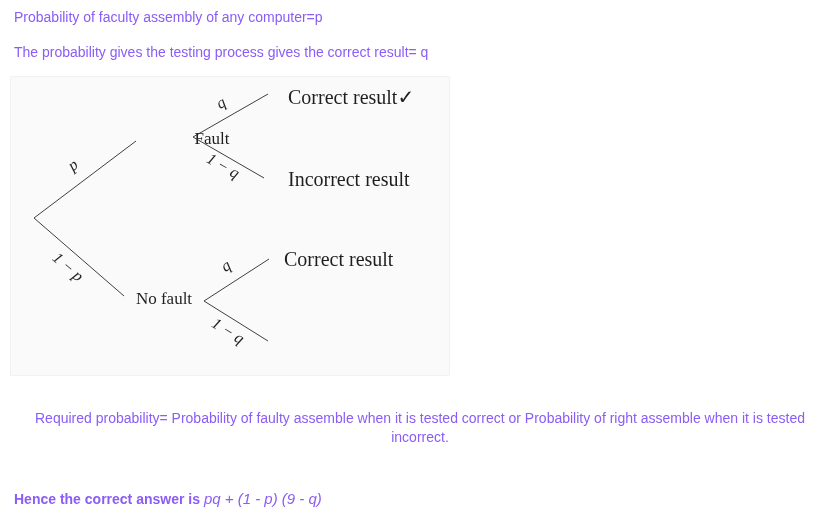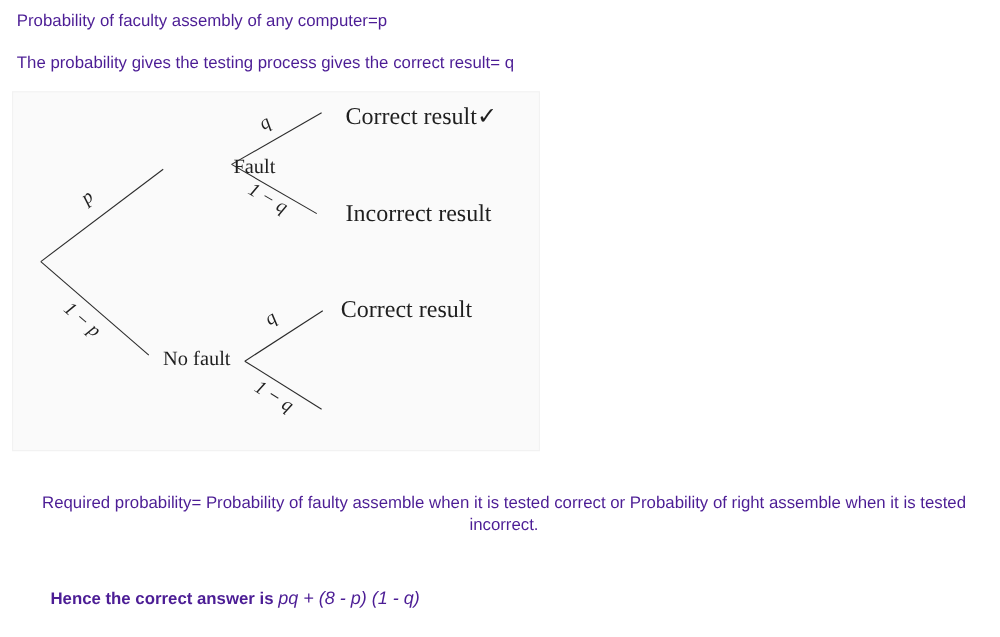--- a/index.html
+++ b/index.html
@@ -14,28 +14,28 @@
     position: relative;
     width: 833px;
     height: 531px;
     background: #ffffff;
   }
   .para {
     position: absolute;
     left: 14px;
     font-size: 14px;
     line-height: 19px;
-    color: #4c1d95;
+    color: #8b5cf6;
   }
   .intro-1 { top: 8px; }
   .intro-2 { top: 43px; }
   .required { top: 409px; width: 812px; text-align: center; }
   .equation { top: 452px; }
   .conclusion { top: 489px; }
-  .conclusion .bold-part { font-weight: bold; margin-left: 28px; }
+  .conclusion .bold-part { font-weight: bold; }
   .conclusion .formula-part { font-style: italic; font-size: 15px; }
 
   
   .diagram {
     position: absolute;
     left: 10px;
     top: 76px;
     width: 440px;
     height: 300px;
     background: #fafafa;
@@ -107,16 +107,16 @@
     <div class="tprob rot-1q2" style="left:217px; top:254px;">1 − q</div>
 
     <div class="tresult" style="left:277px; top:20px;"><span>Correct result</span><span class="check">✓</span></div>
     <div class="tresult" style="left:277px; top:102px;"><span>Incorrect result</span><span class="check"></span></div>
     <div class="tresult" style="left:273px; top:182px;"><span>Correct result</span><span class="check"></span></div>
   </div>
 
   <div class="para required">Required probability= Probability of faulty assemble when it is tested correct or Probability of right assemble when it is tested incorrect.</div>
 
   <div class="para conclusion">
-    <span class="bold-part">Hence the correct answer is </span><span class="formula-part">pq + (8 - p) (1 - q)</span>
+    <span class="bold-part">Hence the correct answer is </span><span class="formula-part">pq + (1 - p) (9 - q)</span>
   </div>
 
 </div>
 
 </body></html>

